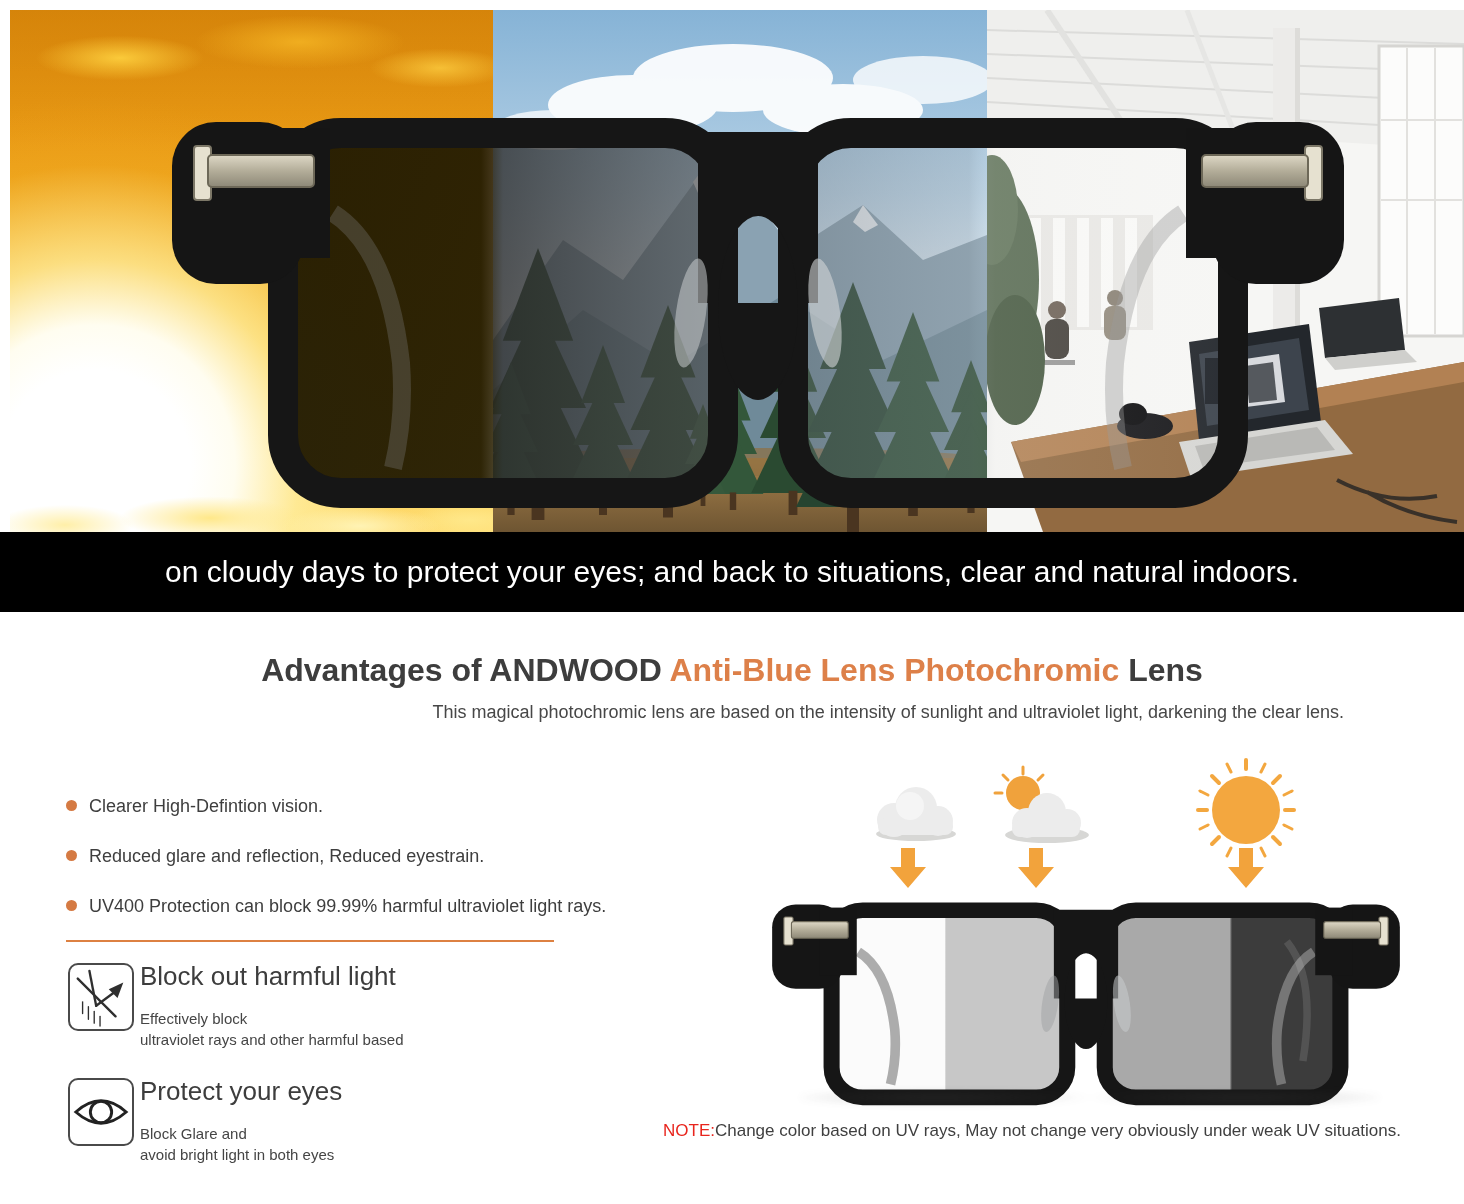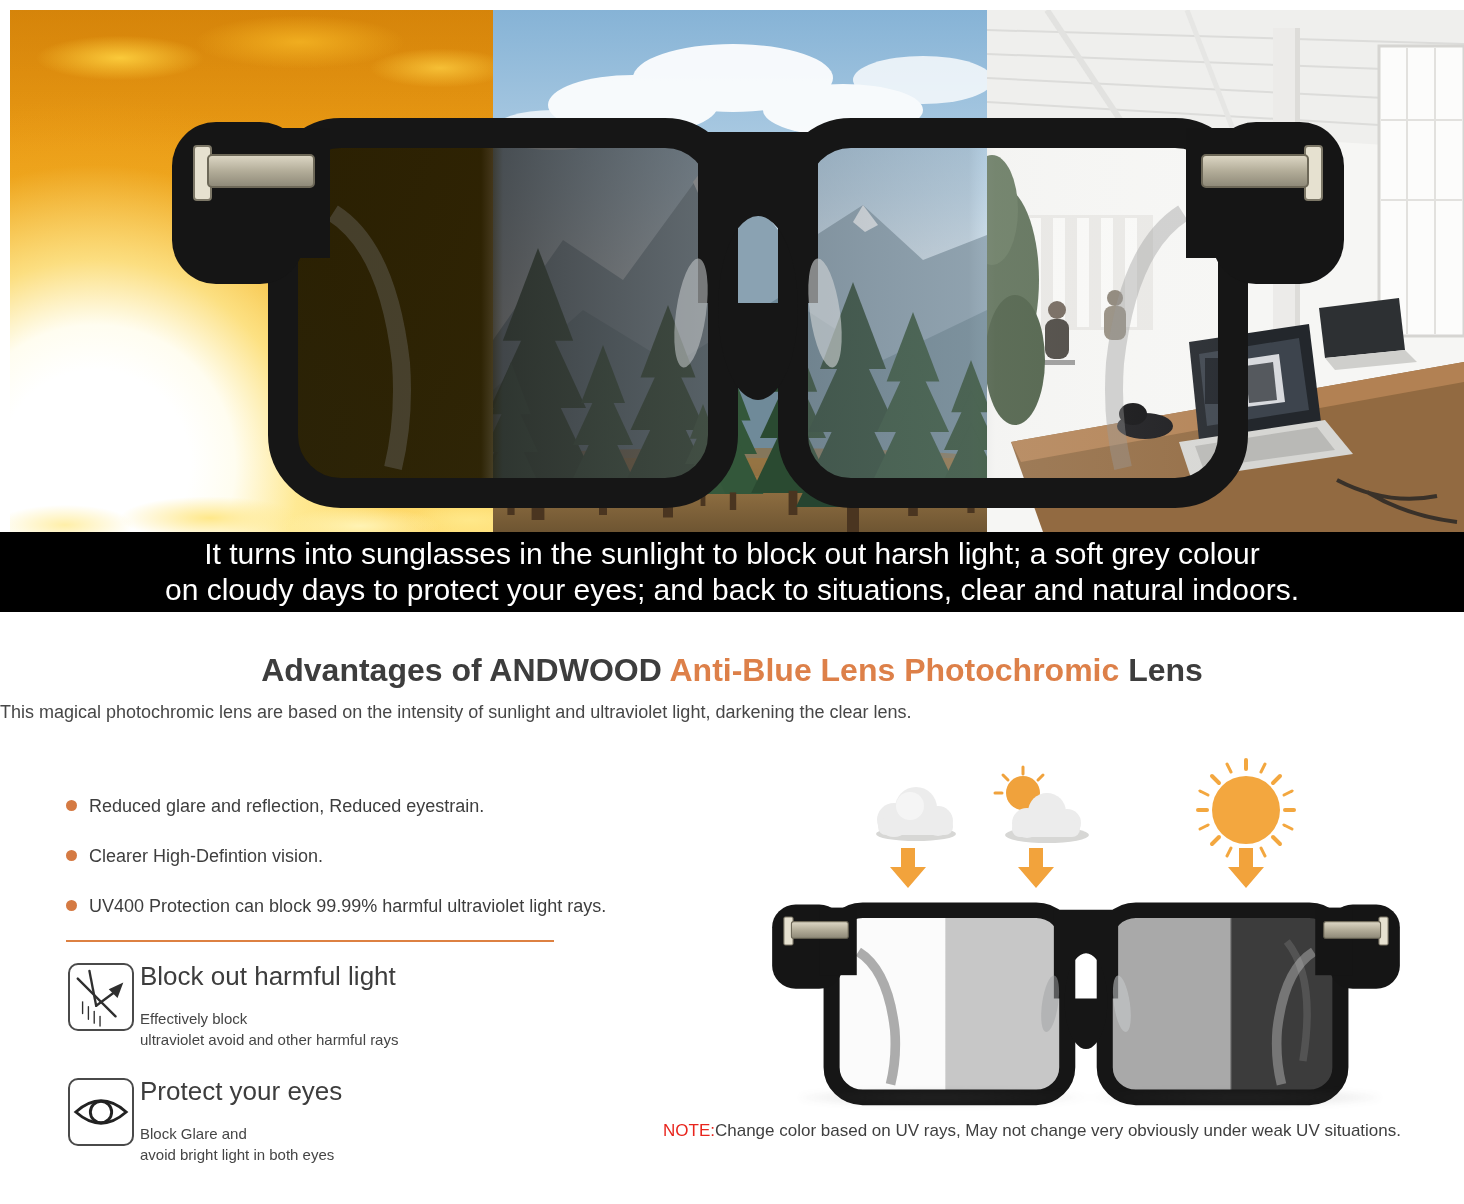--- a/index.html
+++ b/index.html
@@ -37,21 +37,21 @@
   .panel svg.art{position:absolute;left:0;top:0;width:100%;height:100%;}
 
   
   .caption-band{left:0;top:532px;width:1464px;height:80px;background:#000;
     display:flex;flex-direction:column;justify-content:center;align-items:center;}
   .caption-band div{color:#fff;font-size:30px;line-height:36px;white-space:nowrap;}
 
   
   .adv-title{left:0;top:652px;width:1464px;text-align:center;font-size:32px;font-weight:600;color:#3d3d3d;white-space:nowrap;}
   .adv-title .hl{color:#dd8049;}
-  .adv-sub{left:0;top:702px;width:1344px;text-align:left;font-size:18px;color:#474747;}
+  .adv-sub{left:0;top:702px;width:1344px;text-align:right;font-size:18px;color:#474747;}
 
   
   .bullets{left:66px;top:796px;list-style:none;margin:0;padding:0;}
   .bullets li{display:flex;align-items:flex-start;margin-bottom:29px;font-size:18px;color:#3e3e3e;}
   .bullets .dot{width:11px;height:11px;border-radius:50%;background:#d57a43;margin:4px 12px 0 0;flex:none;}
 
   .divider{left:66px;top:940px;width:488px;height:2px;background:#dd8142;}
 
   
   .feature{left:66px;width:520px;}
@@ -235,35 +235,34 @@
     <g transform="translate(1180 0) scale(-1 1)">
       <rect x="4" y="24" width="132" height="162" rx="44" fill="#151515"></rect>
       <rect x="92" y="30" width="70" height="130" fill="#151515"></rect>
       <rect x="26" y="48" width="17" height="54" rx="3" fill="#e6e1d0" stroke="#7c7767" stroke-width="2"></rect>
       <rect x="40" y="57" width="106" height="32" rx="4" fill="url(#metalG)" stroke="#6d6858" stroke-width="2"></rect>
     </g>
   </svg>
 </div>
 
 <div class="abs caption-band">
-  <div>It turns into sunglasses in the sunlight to block out harsh light; a soft grey colour</div>
   <div>on cloudy days to protect your eyes; and back to situations, clear and natural indoors.</div>
 </div>
 
 <div class="abs adv-title"><span>Advantages of ANDWOOD </span><span class="hl">Anti-Blue Lens Photochromic</span><span> Lens</span></div>
 <div class="abs adv-sub">This magical photochromic lens are based on the intensity of sunlight and ultraviolet light, darkening the clear lens.</div>
 
 <ul class="abs bullets">
   <li>
       <span class="dot"></span>
-      <span>Reduced glare and reflection, Reduced eyestrain.</span>
+      <span>Clearer High-Defintion vision.</span>
     </li>
   <li>
       <span class="dot"></span>
-      <span>Clearer High-Defintion vision.</span>
+      <span>Reduced glare and reflection, Reduced eyestrain.</span>
     </li>
   <li>
       <span class="dot"></span>
       <span>UV400 Protection can block 99.99% harmful ultraviolet light rays.</span>
     </li>
 </ul>
 
 <div class="abs divider"></div>
 
 <div class="abs feature f1">
@@ -280,21 +279,21 @@
             <line x1="31" y1="53" x2="31" y2="63"></line>
         </g>
       </g>
       <polygon points="55,18 40,25 49,34" fill="#2f2f2f"></polygon>
     </svg>
   </div>
   <div class="f-text">
     <div class="f-title">Block out harmful light</div>
     <div class="f-desc">
       <div>Effectively block</div>
-      <div>ultraviolet avoid and other harmful rays</div>
+      <div>ultraviolet rays and other harmful based</div>
     </div>
   </div>
 </div>
 
 <div class="abs feature f2">
   <div class="icon-box">
     <svg viewBox="0 0 64 66">
       <path d="M6,33 Q32,10 58,33 Q32,56 6,33 Z" fill="none" stroke="#222" stroke-width="3"></path>
       <circle cx="32" cy="33" r="11" fill="none" stroke="#222" stroke-width="3"></circle>
     </svg>

